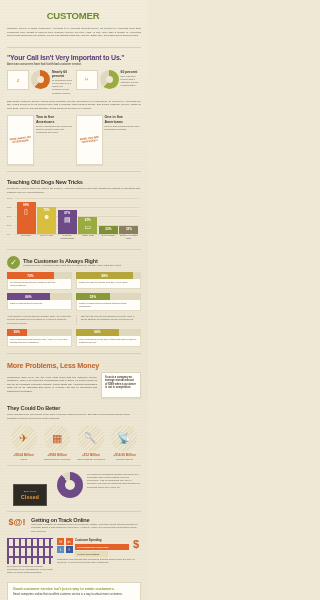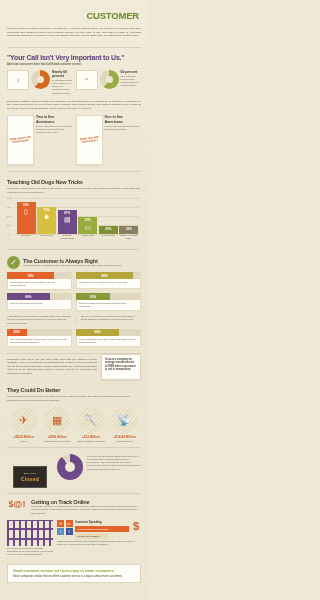--- a/index.html
+++ b/index.html
@@ -19,21 +19,21 @@
     background:
       repeating-linear-gradient(0deg, rgba(0,0,0,0.012) 0 1px, transparent 1px 3px),
       linear-gradient(180deg, #f2ecdb 0%, #ece5d1 45%, #eee7d4 100%);
     position: relative;
     padding: 0 0 0 0;
   }
   .pad { padding: 0 7px; }
 
   
   .header { padding: 9px 7px 4px; }
-  .title-row { display: flex; align-items: stretch; gap: 0; justify-content: flex-end; }
+  .title-row { display: flex; align-items: stretch; gap: 0; justify-content: center; }
   .t1 {
     font-size: 9.5px; font-weight: bold; letter-spacing: -0.2px;
     color: #6f8a2e; line-height: 12px; padding: 1px 2px 1px 0;
   }
   .t2 {
     font-size: 9.5px; font-weight: bold; letter-spacing: -0.2px;
     color: #5b3a78; line-height: 12px; background: #f6d9a8;
     padding: 1px 3px; 
   }
   .lede {
@@ -399,20 +399,21 @@
               <span>66%</span>
             </div>
           </div>
           <div class="pbar-note">More companies do not have a thorough plan to improve customer service.</div>
         </div>
       </div>
     <div class="rule" style="margin-top:6px"></div>
   </div>
 
   <div class="pad">
+    <div class="sec-h big">More Problems, Less Money</div>
     <div class="twocol">
       <div style="flex:1" class="para">Consumers ages 18-34 are the ones most upset with the customer service landscape. This is an influential demographic that is active on social media as well as an expanded corporate network. Maybe that's why American businesses miss out on an estimated $83 billion in revenue lost due to defections and abandoned purchases.</div>
       <div style="width:40px;flex:none" class="callout">It costs a company an average annual amount of $289 when a customer is not in competition.</div>
     </div>
 
     <div class="sec-h">They Could Do Better</div>
     <div class="sec-sub">Some industries are well known in the faulty of terrible customer service. But if they turned things around, these industries could be doing much better business.</div>
     <div class="circles" id="circles">
         <div class="circ-col">
           <div class="circ">✈</div>

